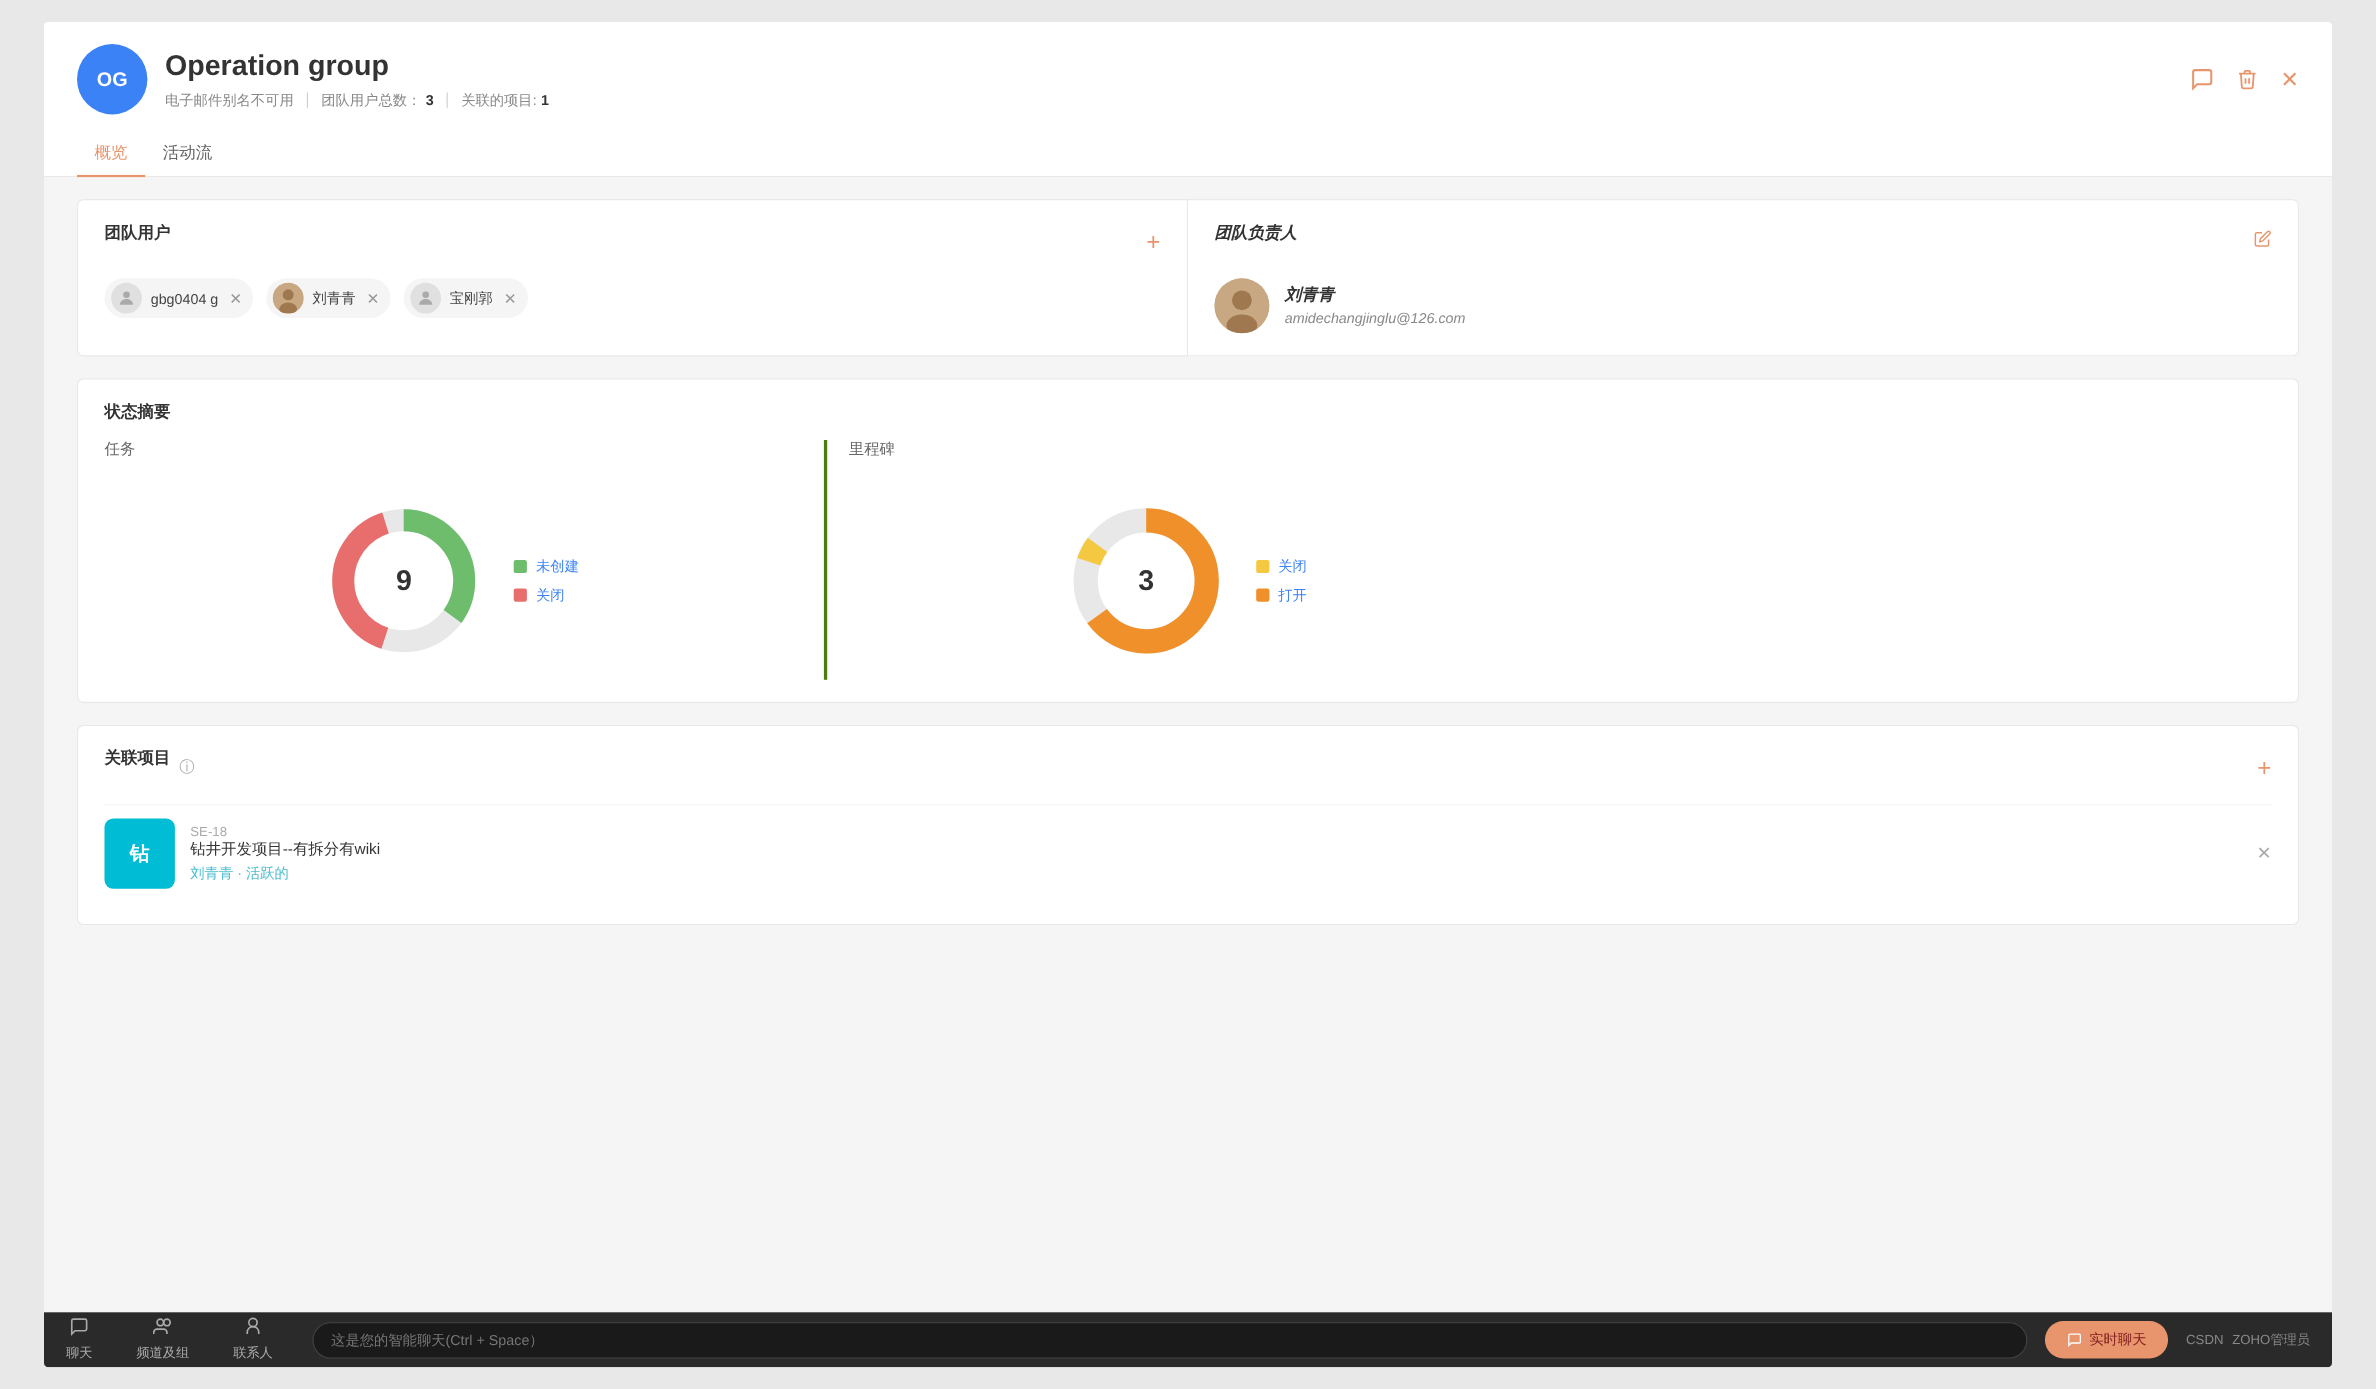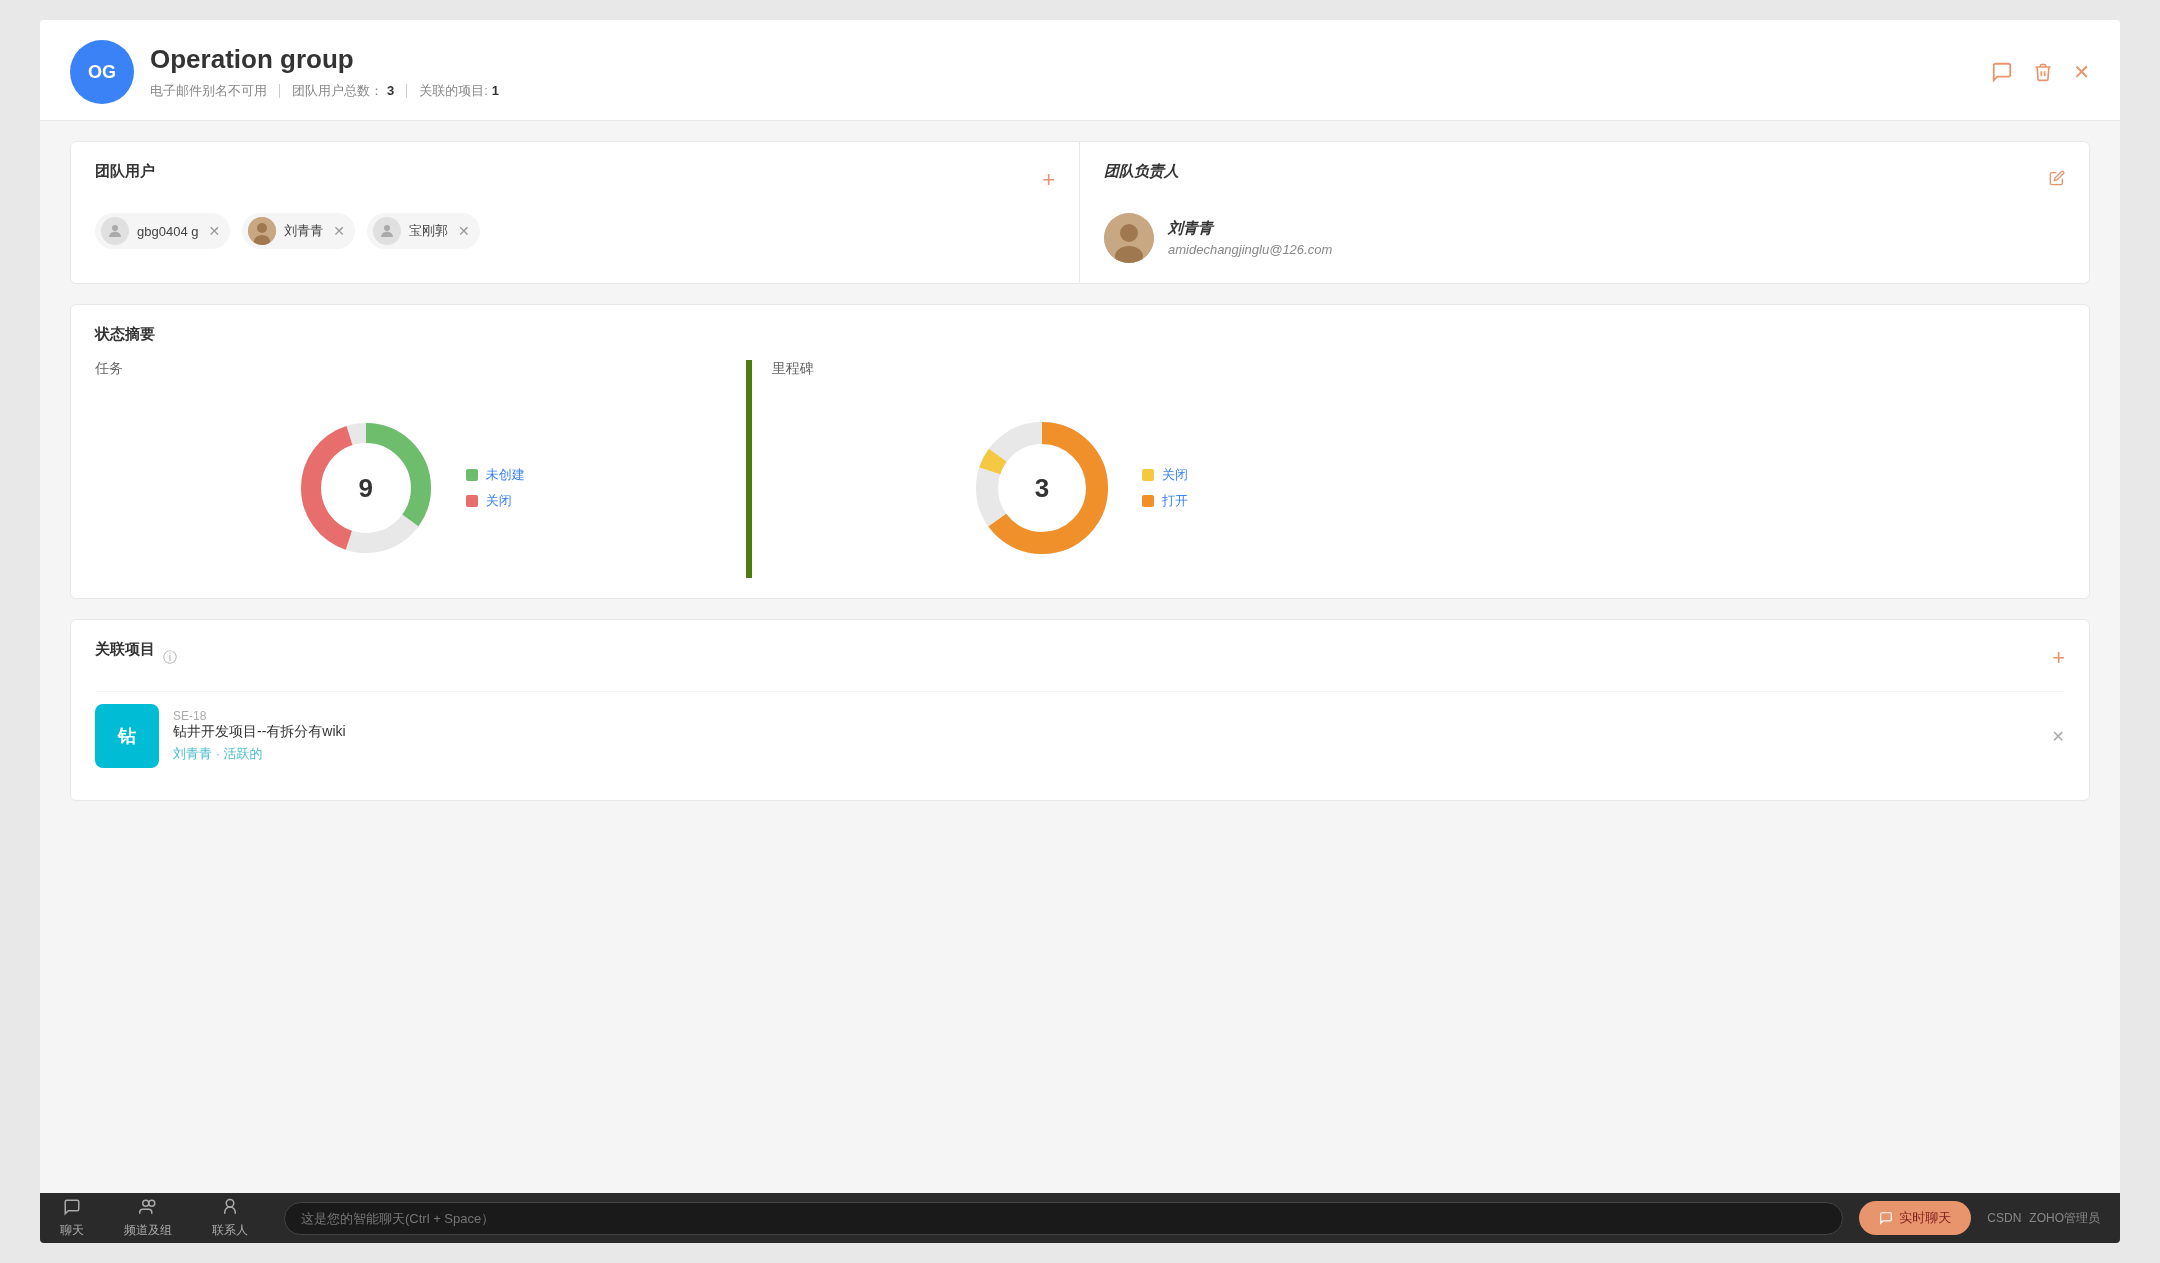--- a/index.html
+++ b/index.html
@@ -243,21 +243,21 @@
 
     .status-grid {
       display: grid;
       grid-template-columns: 1fr 1fr 1fr;
       gap: 0;
       margin-top: 16px;
     }
 
     .status-item {
       padding: 0 20px;
-      border-right: 6px solid #4d7c0f;
+      border-right: 3px solid #4d7c0f;
     }
 
     .status-item:first-child {
       padding-left: 0;
     }
 
     .status-item:last-child {
       border-right: none;
     }
 
@@ -561,20 +561,24 @@
             <polyline points="3,6 5,6 21,6"></polyline>
             <path d="M19,6l-1,14a2,2,0,0,1-2,2H8a2,2,0,0,1-2-2L5,6"></path>
             <path d="M10,11v6"></path>
             <path d="M14,11v6"></path>
             <path d="M9,6V4a1,1,0,0,1,1-1h4a1,1,0,0,1,1,1V6"></path>
           </svg>
         </button>
         <button class="header-action-btn" style="color:#e8956d;font-size:20px;">✕</button>
       </div>
     </div>
+    <div class="header-tabs">
+      <div class="tab active">概览</div>
+      <div class="tab">活动流</div>
+    </div>
   </div>
 
   <div class="main-content">
 
     <div class="team-section">
 
       <div class="team-users-card">
         <div class="card-header">
           <span class="card-title">团队用户</span>
           <button class="add-btn" style="font-size:22px;color:#e8956d;">+</button>

